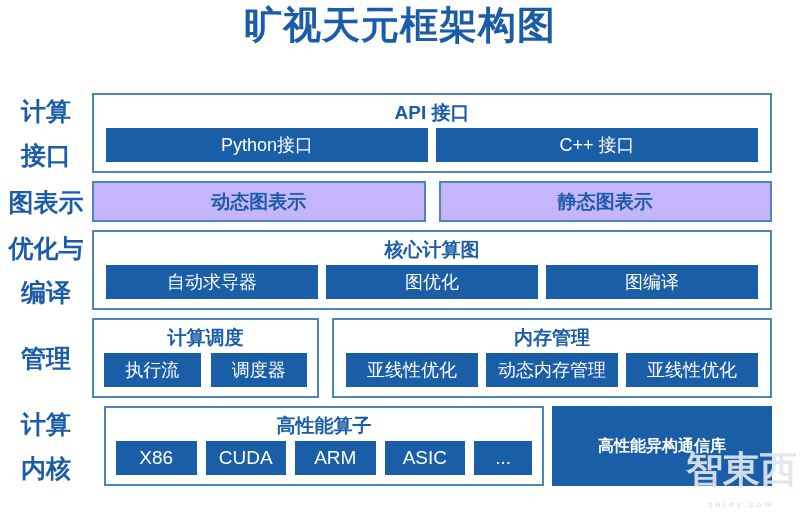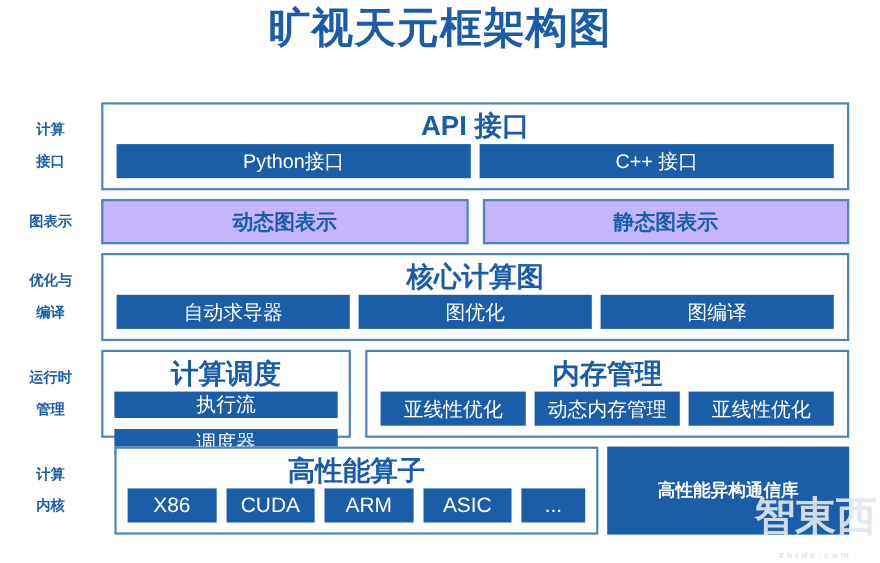--- a/index.html
+++ b/index.html
@@ -24,50 +24,50 @@
   .diagram{
     position:absolute;top:93px;left:0;width:800px;
     display:flex;flex-direction:column;gap:8px;
   }
   .row{display:flex;}
   .h80{height:80px;}
   .h41{height:41px;}
   .label-col{
     flex:0 0 92px;width:92px;
     display:flex;flex-direction:column;align-items:center;justify-content:center;
-    font-size:13px;font-weight:bold;line-height:1.28;color:var(--blue);
+    font-size:25px;font-weight:bold;line-height:1.28;color:var(--blue);
     text-align:center;
     gap:12px;
   }
   .content-col{flex:1;margin-right:28px;display:flex;gap:13px;}
   .obox{
     flex:1;box-sizing:border-box;background:#ffffff;
     border:2px solid var(--border);
     display:flex;flex-direction:column;
   }
   .obox-header{
     flex:0 0 30px;display:flex;align-items:center;justify-content:center;
-    color:var(--blue);font-size:25px;font-weight:bold;padding-top:3px;
+    color:var(--blue);font-size:19px;font-weight:bold;padding-top:3px;
     white-space:nowrap;
   }
   .obox-items{flex:1;display:flex;gap:8px;padding:0 12px 9px 12px;}
   .ibox{
     background:var(--fill);color:#ffffff;flex:1;
     display:flex;align-items:center;justify-content:center;
     font-size:18px;white-space:nowrap;
   }
   .cell-outline{
     flex:1;box-sizing:border-box;background:#c4b5fd;
     border:2px solid var(--border);
     display:flex;align-items:center;justify-content:center;
     color:var(--blue);font-size:19px;font-weight:bold;
   }
   
   .row-runtime .obox-sched{flex:0 0 227px;}
-  .row-runtime .obox-sched .obox-items{padding:0 10px 9px 10px;gap:10px;flex-direction:column;}
+  .row-runtime .obox-sched .obox-items{padding:0 10px 9px 10px;gap:10px;}
   .row-runtime .obox-mem{flex:1;}
   .row-kernel .content-col{gap:8px;padding-left:12px;}
   .row-kernel .obox-ops{flex:0 0 440px;}
   .row-kernel .obox-ops .obox-items{padding:0 10px 9px 10px;gap:9px;}
   .row-kernel .obox-ops .ibox{font-size:19px;}
   .row-kernel .obox-ops .ibox:last-child{flex:0.72;}
   .solid-box{
     flex:1;background:var(--fill);color:#ffffff;
     display:flex;align-items:center;justify-content:center;
     font-size:16px;font-weight:bold;white-space:nowrap;
@@ -132,21 +132,20 @@
           <div class="ibox">自动求导器</div>
           <div class="ibox">图优化</div>
           <div class="ibox">图编译</div>
         </div>
       </div>
     </div>
   </div>
 
   <div class="row h80 row-runtime">
     <div class="label-col">
-      <span>运行时</span>
       <span>管理</span>
     </div>
     <div class="content-col">
       <div class="obox obox-sched">
         <div class="obox-header">计算调度</div>
         <div class="obox-items">
           <div class="ibox">执行流</div>
           <div class="ibox">调度器</div>
         </div>
       </div>

